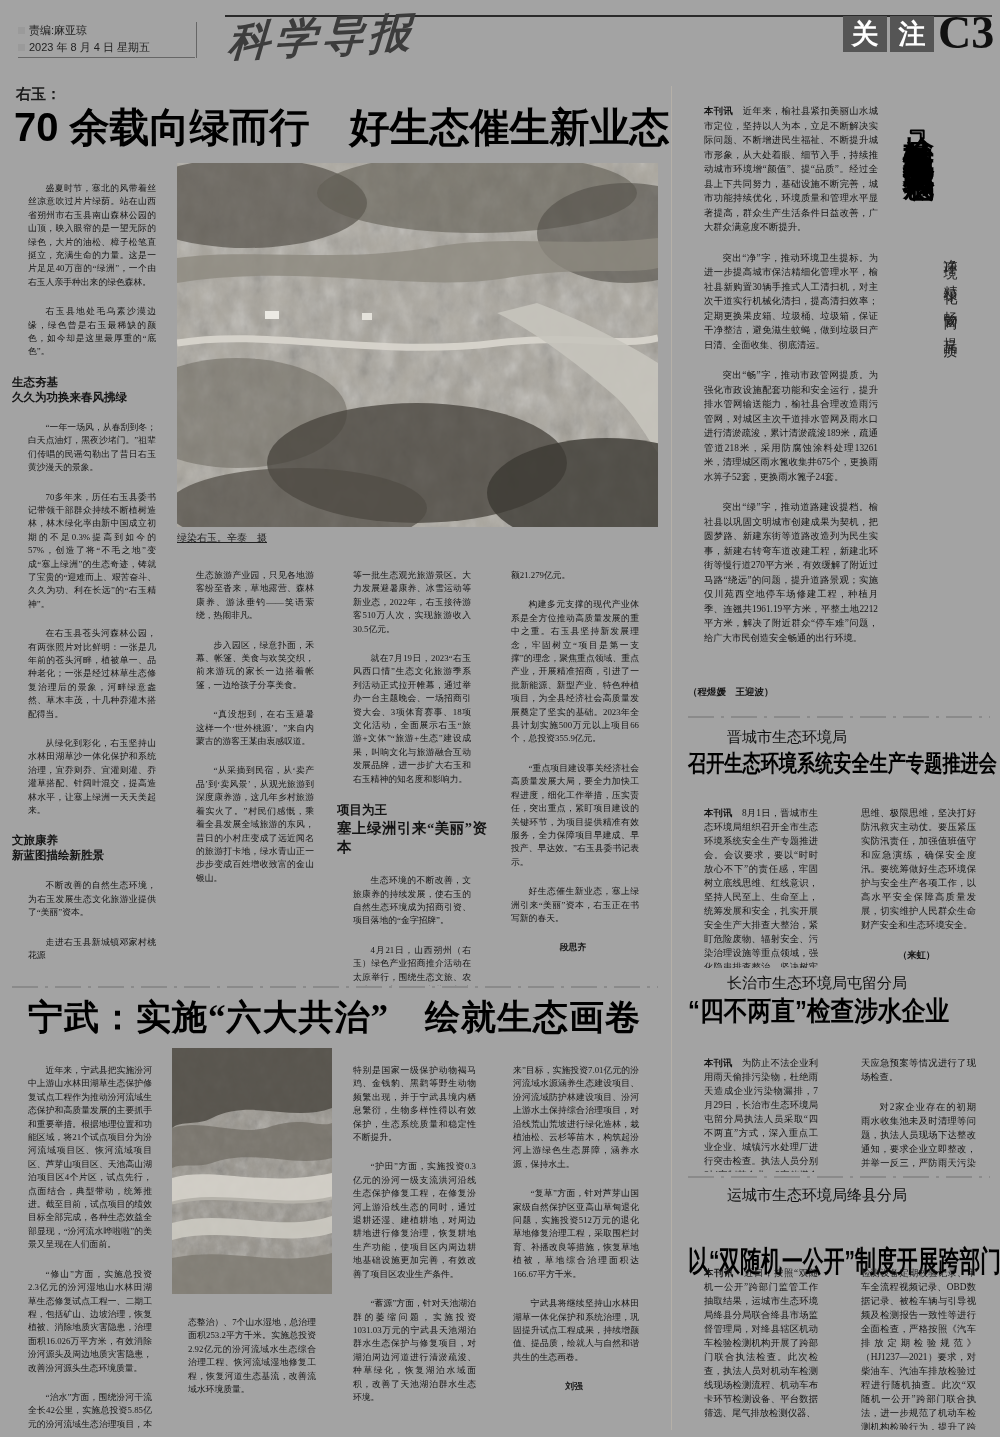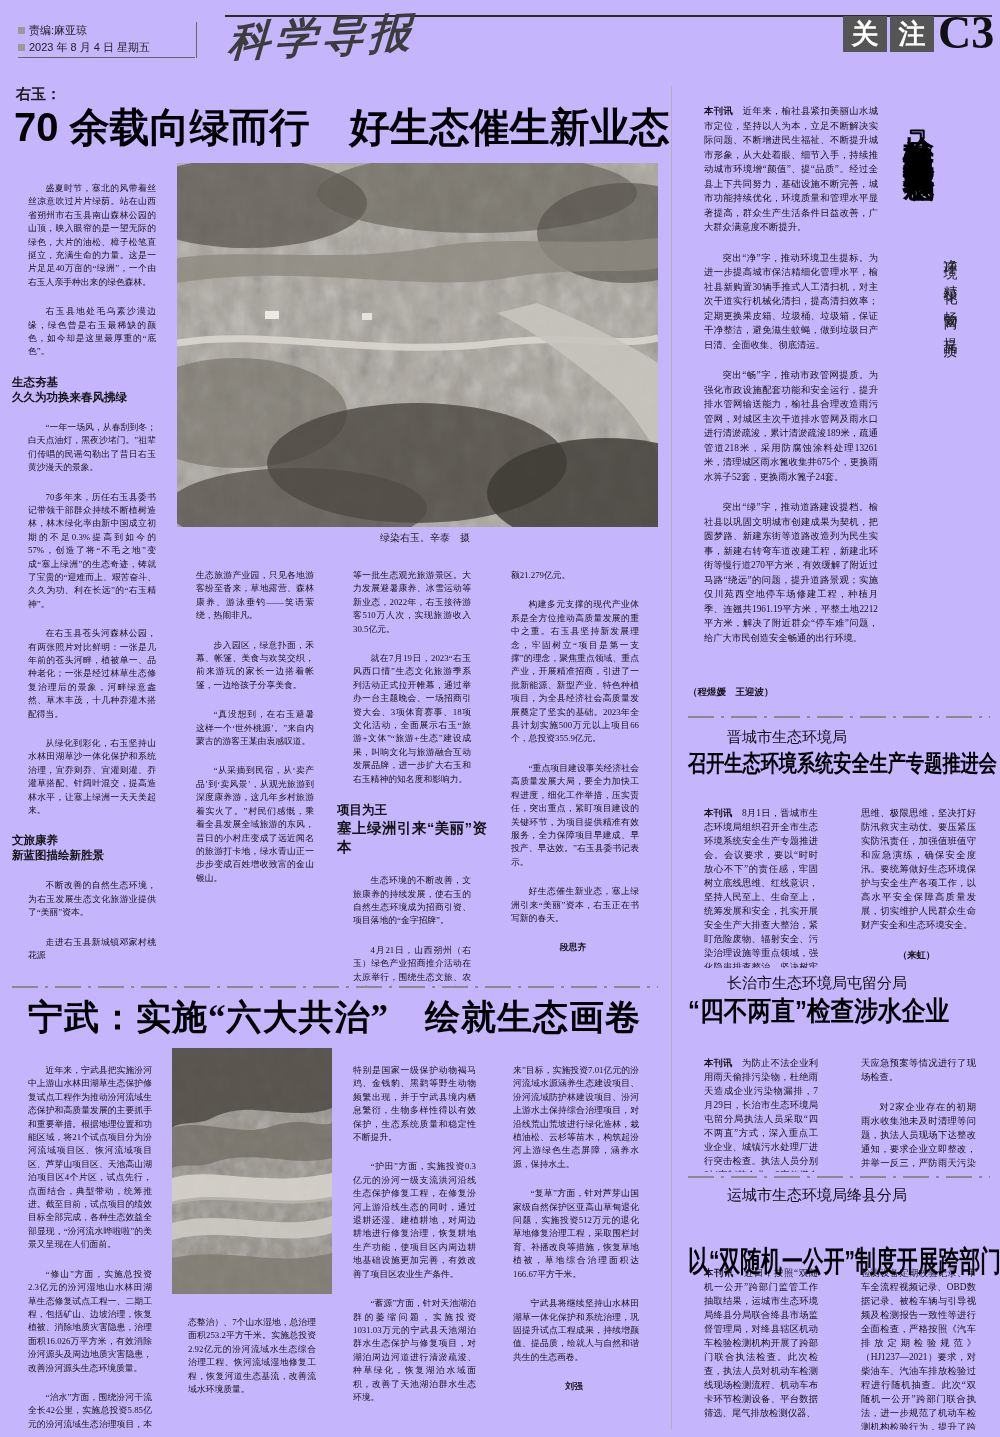--- a/index.html
+++ b/index.html
@@ -1,16 +1,16 @@
 <!DOCTYPE html>
 <html><head>
 <meta charset="utf-8">
 <style>
   html,body{margin:0;padding:0;}
-  #page{position:relative;width:1000px;height:1437px;background:#c4b5fd;color:#141414;
+  #page{position:relative;width:1000px;height:1437px;background:#a3a3a3;color:#141414;
         font-family:"Liberation Serif","DejaVu Serif",serif;overflow:hidden;}
   
   .top-rule{position:absolute;left:225px;top:15px;width:767px;height:2px;background:#2a2a2a;}
   .ed-block{position:absolute;left:18px;top:22px;width:176px;font-family:"Liberation Sans",sans-serif;
             font-size:11px;line-height:17px;color:#222;}
   .ed-block .sq{display:inline-block;width:7px;height:7px;background:#9a9a9a;margin-right:4px;}
   .ed-underline{position:absolute;left:18px;top:57px;width:177px;height:1px;background:#666;}
   .ed-vrule{position:absolute;left:196px;top:22px;width:1px;height:36px;background:#666;}
   .masthead{position:absolute;left:228px;top:14px;font-size:42px;font-weight:bold;font-style:italic;
             letter-spacing:5px;color:#3c3c3c;transform:rotate(-3deg) skewX(-6deg);transform-origin:0 50%;}
@@ -18,33 +18,33 @@
          line-height:37px;font-size:27px;font-weight:bold;font-family:"Liberation Sans",sans-serif;}
   .badge.b1{left:843px;} .badge.b2{left:890px;}
   .page-no{position:absolute;left:938px;top:6px;font-size:46px;font-weight:bold;color:#111;}
   
   .bt{font-size:8.8px;line-height:13.4px;text-align:justify;overflow:hidden;position:absolute;}
   .bt p{margin:16px;text-indent:2em;}
   .bt p.noind{text-indent:0;}
   .bt p.byline{text-indent:0;text-align:center;font-weight:bold;padding-right:4px;margin-top:3px;}
   .subhd{font-family:"Liberation Sans",sans-serif;font-weight:bold;font-size:11.5px;line-height:15px;
          text-indent:0 !important;margin:8px 0 5px !important;}
-  .subhd2{font-family:Liberation Sans, sans-serif;font-weight:bold;text-indent:0 !important;
+  .subhd2{font-family:Liberation Serif, serif;font-weight:bold;text-indent:0 !important;
           margin:10px 0 15px !important;line-height:17px;}
   .subhd2 .t1{font-size:12.5px;} .subhd2 .t2{font-size:14.5px;}
   .lead{font-weight:bold;font-family:"Liberation Sans",sans-serif;}
   .dash{position:absolute;height:2px;background:repeating-linear-gradient(90deg,#8a8a8a 0 26px,
         transparent 26px 33px,#8a8a8a 33px 36px,transparent 36px 43px);}
   .vrule{position:absolute;width:1px;background:#b5b0a8;}
   
   .kicker{position:absolute;font-family:"Liberation Sans",sans-serif;font-weight:bold;color:#1a1a1a;}
   #main-kicker{left:16px;top:85px;font-size:15px;}
   #main-headline{position:absolute;left:14px;top:100px;width:648px;font-family:"Liberation Sans",sans-serif;
                  font-weight:900;font-size:40px;letter-spacing:0;white-space:nowrap;color:#000;}
-  #caption-main{position:absolute;left:186px;top:531px;width:478px;text-align:center;font-size:10px;color:#222;}
+  #caption-main{position:absolute;left:177px;top:531px;width:478px;text-align:left;font-size:10px;color:#222;text-decoration:underline;}
   
   #yushe-vhead{position:absolute;left:897px;top:112px;height:550px;writing-mode:vertical-rl;
                font-size:31px;font-weight:900;letter-spacing:2px;color:#000;}
   #yushe-labels{position:absolute;left:941px;top:248px;height:220px;writing-mode:vertical-rl;
                 font-size:14px;letter-spacing:3px;color:#222;}
   
   .brief-kicker{position:absolute;left:692px;font-family:"Liberation Sans",sans-serif;font-size:15px;color:#111;margin-left:35px;}
   .brief-head{position:absolute;left:688px;width:304px;font-family:"Liberation Sans",sans-serif;
               font-weight:900;white-space:nowrap;color:#000;}
   .brief-head>span{display:inline-block;transform-origin:0 50%;}

